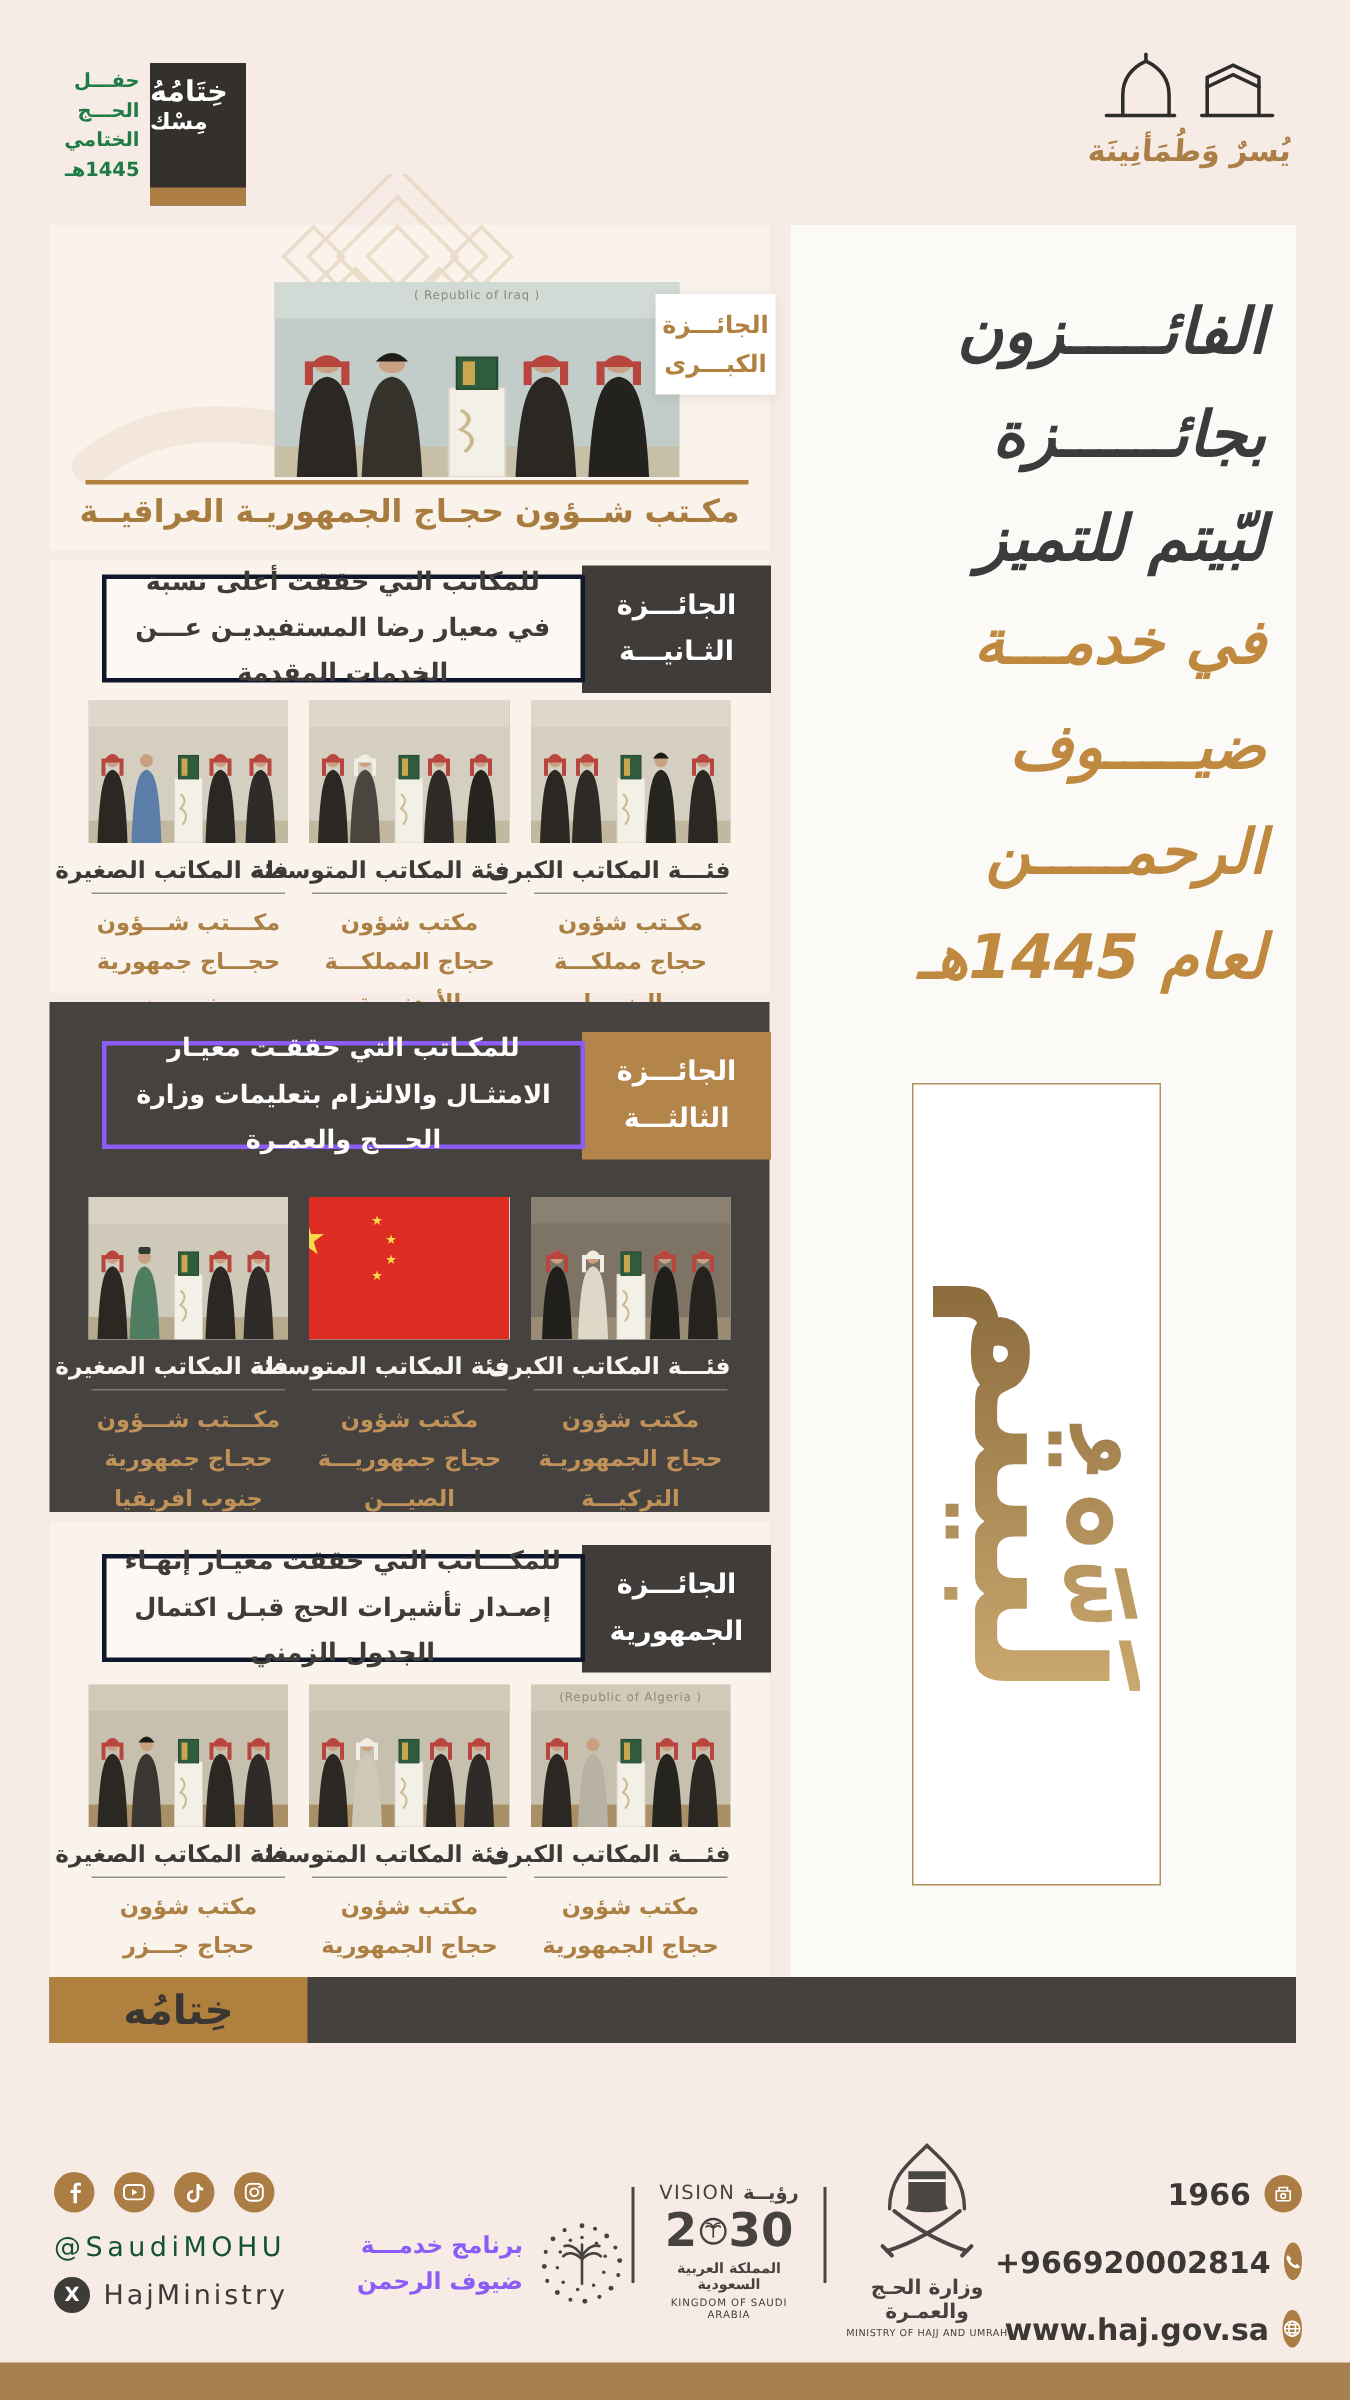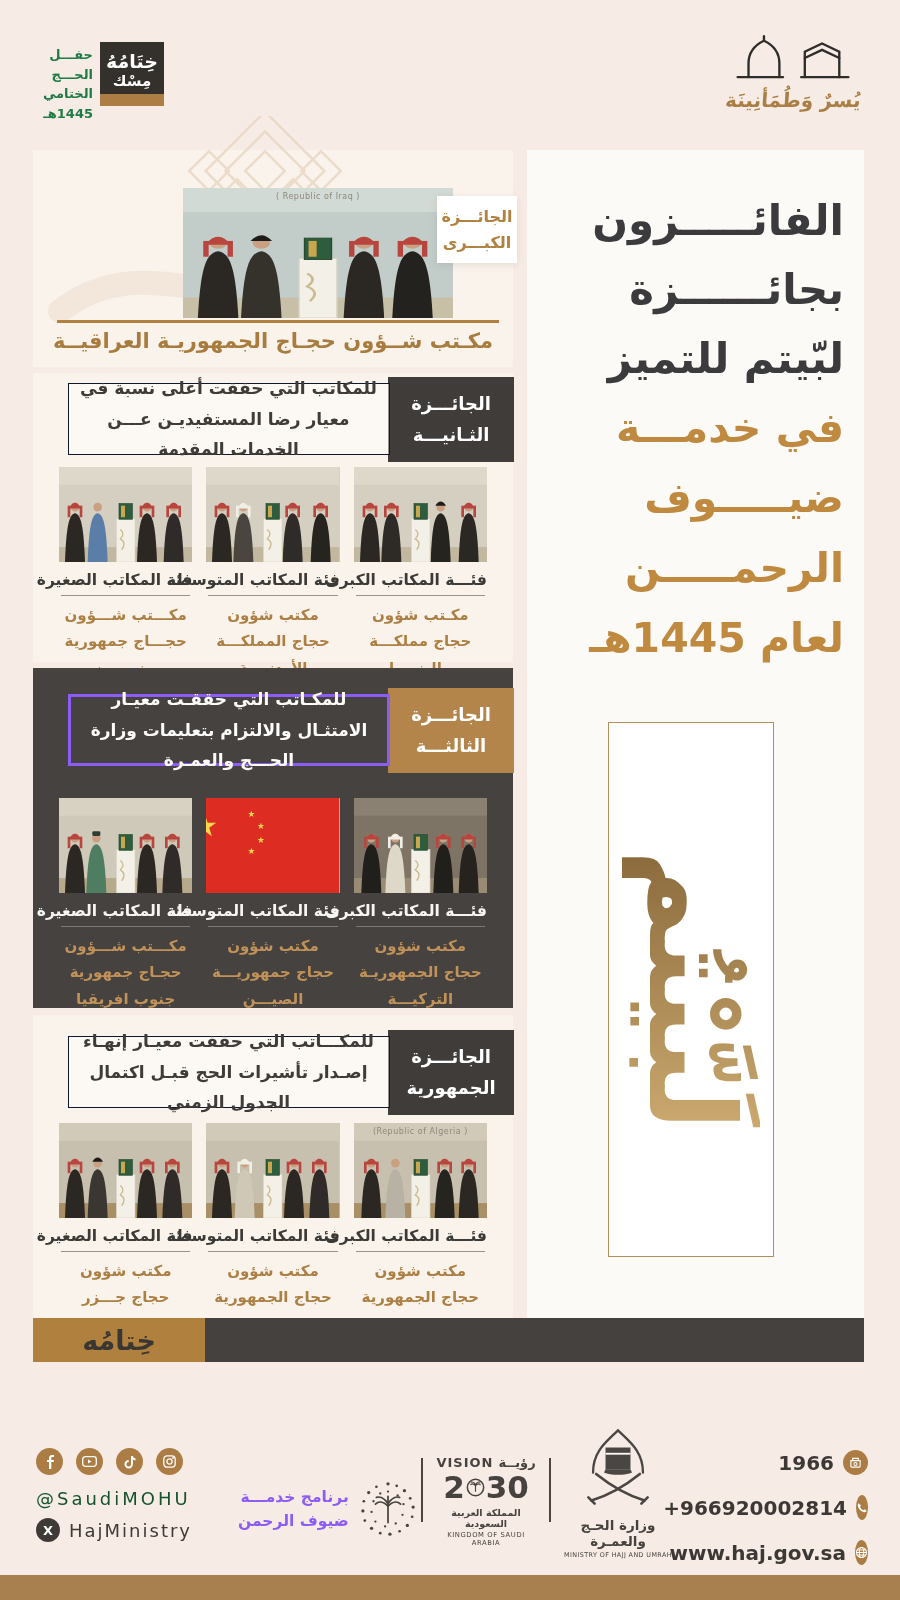--- a/index.html
+++ b/index.html
@@ -4,22 +4,22 @@
 <style>
   * { margin:0; padding:0; box-sizing:border-box; }
   html,body { width:900px; }
   body { font-family:"DejaVu Sans", sans-serif; background:#f7ece5; }
   .page { position:relative; width:900px; height:1600px; background:#f7ece5; overflow:hidden; }
 
   
   .logo-left { position:absolute; left:33px; top:42px; display:flex; gap:7px; z-index:5; }
   .logo-left-text { width:60px; text-align:right; direction:rtl; color:#1f7b46; font-weight:bold;
                     font-size:13px; line-height:1.5; padding-top:3px; }
-  .logo-mark { width:64px; height:64px; background:#34312d; position:relative; color:#fff;
-               text-align:center; direction:rtl; padding-top:9px; }
+  .logo-mark { width:64px; height:95px; background:#34312d; position:relative; color:#fff;
+               text-align:left; direction:rtl; padding-top:9px; }
   .logo-mark .m1 { font-size:19px; font-weight:bold; line-height:1.1; }
   .logo-mark .m2 { font-size:15px; font-weight:bold; line-height:1.3; }
   .logo-mark .gold-band { position:absolute; left:0; bottom:0; width:100%; height:12px; background:#ad7e43; }
 
   .logo-right { position:absolute; left:718px; top:34px; width:150px; text-align:center; z-index:5; }
   .logo-right .calli { color:#ab7e46; font-size:20px; font-weight:bold; direction:rtl; margin-top:2px;
                        transform:skewX(-4deg); }
 
   
   .ornament { position:absolute; left:45px; top:116px; width:470px; height:220px; z-index:2; }
@@ -49,21 +49,21 @@
 
   
   .prize-name { position:absolute; left:355px; width:126px; height:85px; display:flex; flex-direction:column;
                 align-items:center; justify-content:center; direction:rtl; font-weight:bold; font-size:18px;
                 line-height:1.7; color:#fff; }
   .prize-name.dark { background:#3f3c39; }
   .prize-name.gold { background:#b3854a; }
   .prize-criteria { position:absolute; left:35px; width:322px; height:72px; display:flex; align-items:center;
                     justify-content:center; direction:rtl; text-align:center; font-weight:bold; font-size:17px;
                     line-height:1.8; padding:0 12px; }
-  .light .prize-criteria { border:1px solid #0f172a; background:rgba(255,255,255,.45); color:#3e3b38;padding-left:11px; }
+  .light .prize-criteria { border:3px solid #0f172a; background:rgba(255,255,255,.45); color:#3e3b38;padding-left:11px; }
   .dark-card .prize-criteria { border:3px solid #8b5cf6; color:#fdfcfa; }
   .card-b .prize-name { top:4px; } .card-b .prize-criteria { top:10px; }
   .card-c .prize-name { top:20px; } .card-c .prize-criteria { top:26px; }
   .card-d .prize-name { top:15px; } .card-d .prize-criteria { top:21px; }
 
   
   .winners-row { position:absolute; left:26px; right:26px; display:flex; gap:14px; direction:rtl; }
   .card-b .winners-row { top:94px; }
   .card-c .winners-row { top:130px; }
   .card-d .winners-row { top:108px; }
@@ -77,21 +77,21 @@
   .dark-card .w-office { color:#c09259; }
 
   
   .khitamah-strip { position:absolute; left:33px; top:1318px; width:831px; height:44px; background:#44413e;
                     z-index:4; display:flex; }
   .khitamah-gold { width:172px; height:44px; background:#b0803f; color:#3a3631; font-size:27px; font-weight:bold;
                    display:flex; align-items:center; justify-content:center; direction:rtl; transform:skewX(0); }
 
   
   .right-panel { position:absolute; left:527px; top:150px; width:337px; height:1168px; background:#fcfaf7; z-index:3; }
-  .main-title { padding:36px 20px 0 0; direction:rtl; }
+  .main-title { padding:36px 20px 0 0; direction:rtl;font-style:italic; }
   .main-title div { text-align:right; font-weight:bold; white-space:nowrap; }
   .t-dark { font-size:42px; line-height:69px; color:#3b3a3c; }
   .t-gold { font-size:41px; line-height:70px; color:#bf8940; }
 
   .calli-panel { position:absolute; left:81px; top:572px; width:166px; height:535px; background:#ffffff;
                  border:1px solid #b2905e; overflow:hidden; }
   .calli-text { position:absolute; left:50%; top:50%; transform:translate(-50%,-50%) rotate(90deg);
                 font-size:118px; font-weight:bold; white-space:nowrap; direction:rtl;
                 background:linear-gradient(90deg,#8a6a3c,#cba96f);
                 -webkit-background-clip:text; background-clip:text; color:transparent; }
@@ -109,21 +109,21 @@
               font-weight:bold; display:flex; align-items:center; justify-content:center; }
   .x-row .handle2 { font-size:18px; letter-spacing:2px; color:#3d3a37; font-weight:500; }
 
   .program-block { position:absolute; left:238px; top:80px; display:flex; align-items:center; gap:10px; }
   .program-text { direction:rtl; text-align:right; font-size:15.5px; font-weight:bold; color:#8b5cf6; line-height:1.55; }
   .fdivider { position:absolute; top:58px; width:1.5px; height:64px; background:#4a4642; }
   .fdiv1 { left:421px; } .fdiv2 { left:549px; }
 
   .vision-block { position:absolute; left:433px; top:55px; width:106px; text-align:center; color:#46423f; }
   .vision-row1 { display:flex; justify-content:center; align-items:baseline; gap:5px; font-size:13px; }
-  .vision-row1 .ven { letter-spacing:1px; font-weight:700; }
+  .vision-row1 .ven { letter-spacing:1px; font-weight:400; }
   .vision-row1 .var { font-weight:bold; direction:rtl; }
   .vision-year { display:flex; justify-content:center; align-items:center; gap:1px;
                  font-size:31px; font-weight:800; letter-spacing:0; line-height:1; margin-top:2px; }
   .vision-ar { font-size:9.5px; font-weight:bold; direction:rtl; margin-top:4px; }
   .vision-en { font-size:6.8px; letter-spacing:.6px; margin-top:2px; font-weight:500; }
 
   .ministry-block { position:absolute; left:560px; top:24px; width:116px; text-align:center; color:#46423f; }
   .ministry-ar { font-size:13.5px; font-weight:bold; direction:rtl; margin-top:3px; }
   .ministry-en { font-size:6.4px; letter-spacing:.4px; margin-top:2px; font-weight:500; }
 

